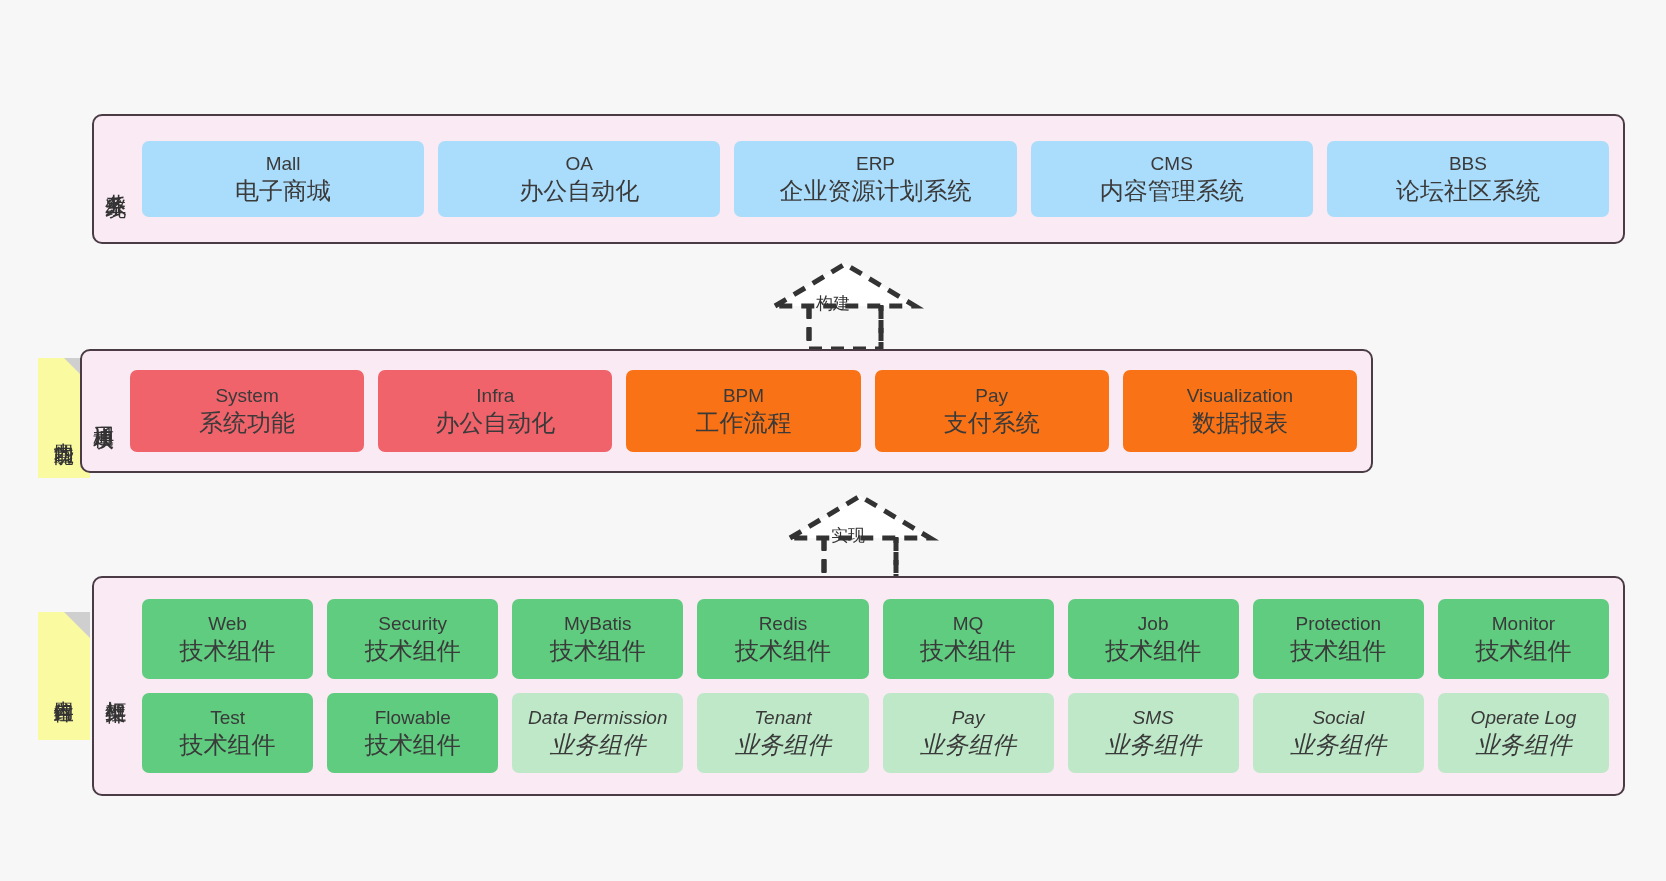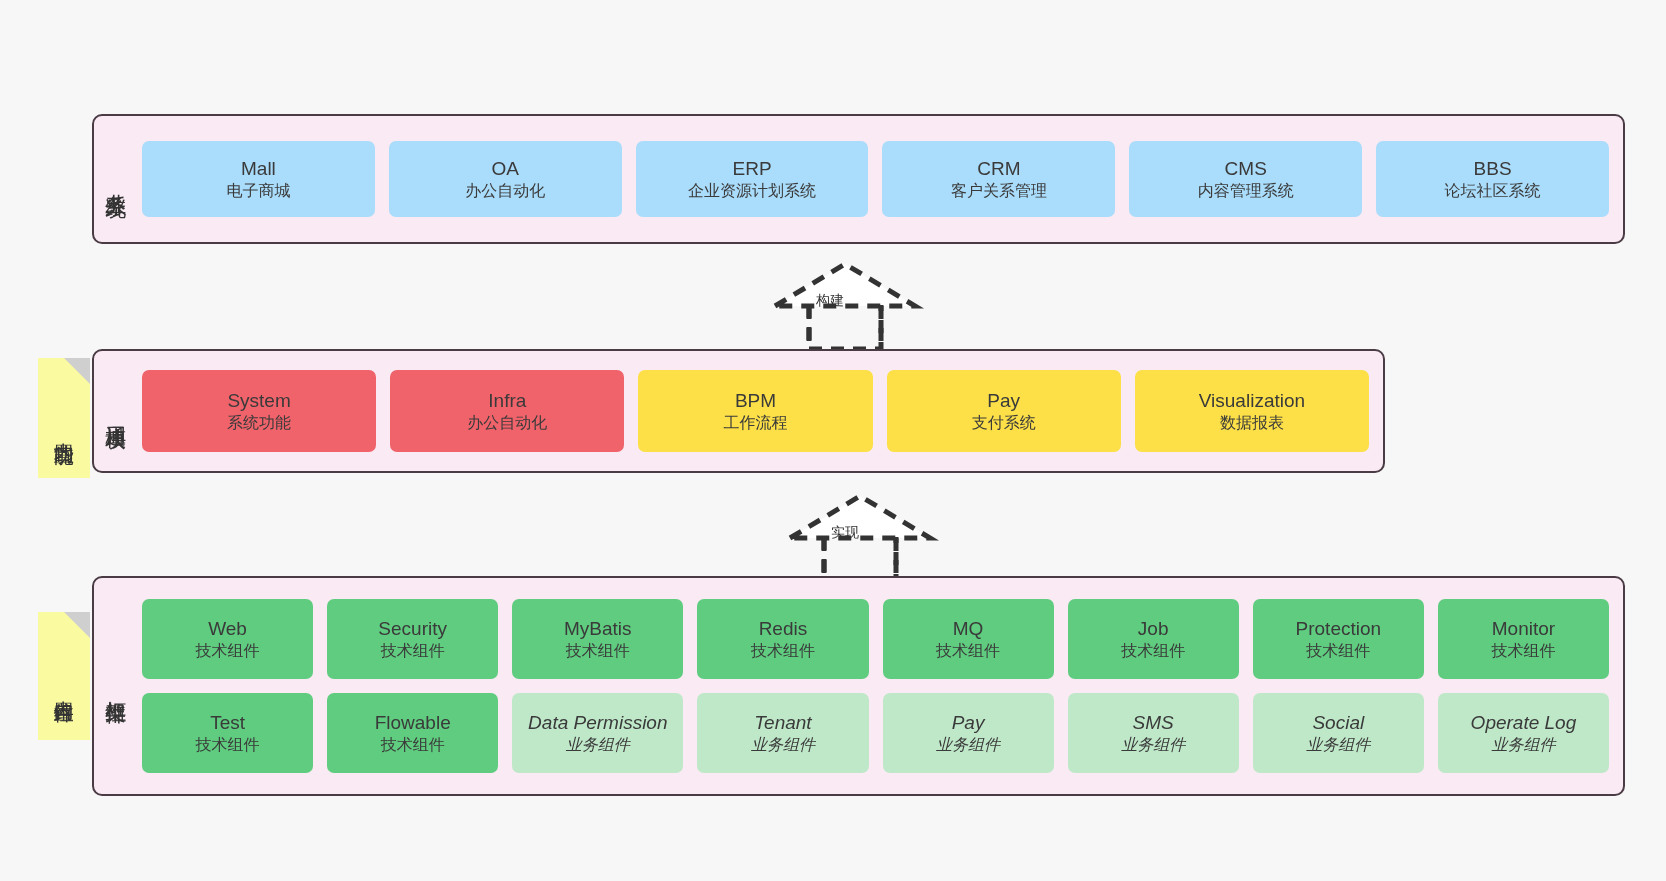--- a/index.html
+++ b/index.html
@@ -72,30 +72,30 @@
     flex-direction: column;
     align-items: center;
     justify-content: center;
     text-align: center;
     line-height: 1.25;
     box-sizing: border-box;
     padding: 4px 6px;
     color: #3a3a3a;
   }
   .node .n-en { font-size: 19px; }
-  .node .n-cn { font-size: 16px; }
+  .node .n-cn { font-size: 24px; }
 
   .biz-row .node { height: 76px; }
   .mod-row .node { height: 82px; }
   .fw-row .node { height: 80px; }
 
   
   .c-blue        { background: #aadcfb; }
   .c-red         { background: #f0636b; }
-  .c-pink        { background: #fde047; }
+  .c-pink        { background: #f97316; }
   .c-green       { background: #5fcc7f; }
   .c-lightgreen  { background: #bfe8c9; font-style: italic; }
 
   
   .sticky {
     position: absolute;
     background: #fafaa0;
     box-sizing: border-box;
     display: flex;
     align-items: center;
@@ -118,21 +118,21 @@
     border-left: 26px solid transparent;
     border-top: 26px solid #cfcfcf;
   }
 
   
   .uml-arrow {
     position: absolute;
   }
   .uml-label {
     position: absolute;
-    font-size: 14px;
+    font-size: 17px;
     color: #333333;
     background: transparent;
     user-select: none;
     white-space: nowrap;
   }
 </style>
 </head>
 <body>
 
 <div class="canvas">
@@ -145,24 +145,20 @@
           <span class="n-en">Mall</span>
           <span class="n-cn">电子商城</span>
         </div>
         <div class="node c-blue">
           <span class="n-en">OA</span>
           <span class="n-cn">办公自动化</span>
         </div>
         <div class="node c-blue">
           <span class="n-en">ERP</span>
           <span class="n-cn">企业资源计划系统</span>
-        </div>
-        <div class="node c-blue">
-          <span class="n-en">CRM</span>
-          <span class="n-cn">客户关系管理</span>
         </div>
         <div class="node c-blue">
           <span class="n-en">CMS</span>
           <span class="n-cn">内容管理系统</span>
         </div>
         <div class="node c-blue">
           <span class="n-en">BBS</span>
           <span class="n-cn">论坛社区系统</span>
         </div>
       </div>
@@ -178,21 +174,21 @@
   <div class="uml-label" style="left:816px; top:292px;">构建</div>
   <svg class="uml-arrow" width="160" height="48" style="left:765px; top:305px;" viewBox="0 0 160 48">
     <path d="M 44 0 L 44 44 L 116 44 L 116 0" fill="none" stroke="#333333" stroke-width="5" stroke-dasharray="13,9"></path>
   </svg>
 
   <div class="sticky" style="left:38px; top:358px; width:52px; height:120px;">
     <span class="fold"></span>
     <span>内置功能</span>
   </div>
 
-  <div class="layer" id="layer-modules" style="left:92px; top:349px; width:1293px; height:124px;">
+  <div class="layer" id="layer-modules" style="left:80px; top:349px; width:1293px; height:124px;">
     <div class="layer-title">通用模块</div>
     <div class="layer-body">
       <div class="row mod-row">
         <div class="node c-red">
           <span class="n-en">System</span>
           <span class="n-cn">系统功能</span>
         </div>
         <div class="node c-red">
           <span class="n-en">Infra</span>
           <span class="n-cn">办公自动化</span>

